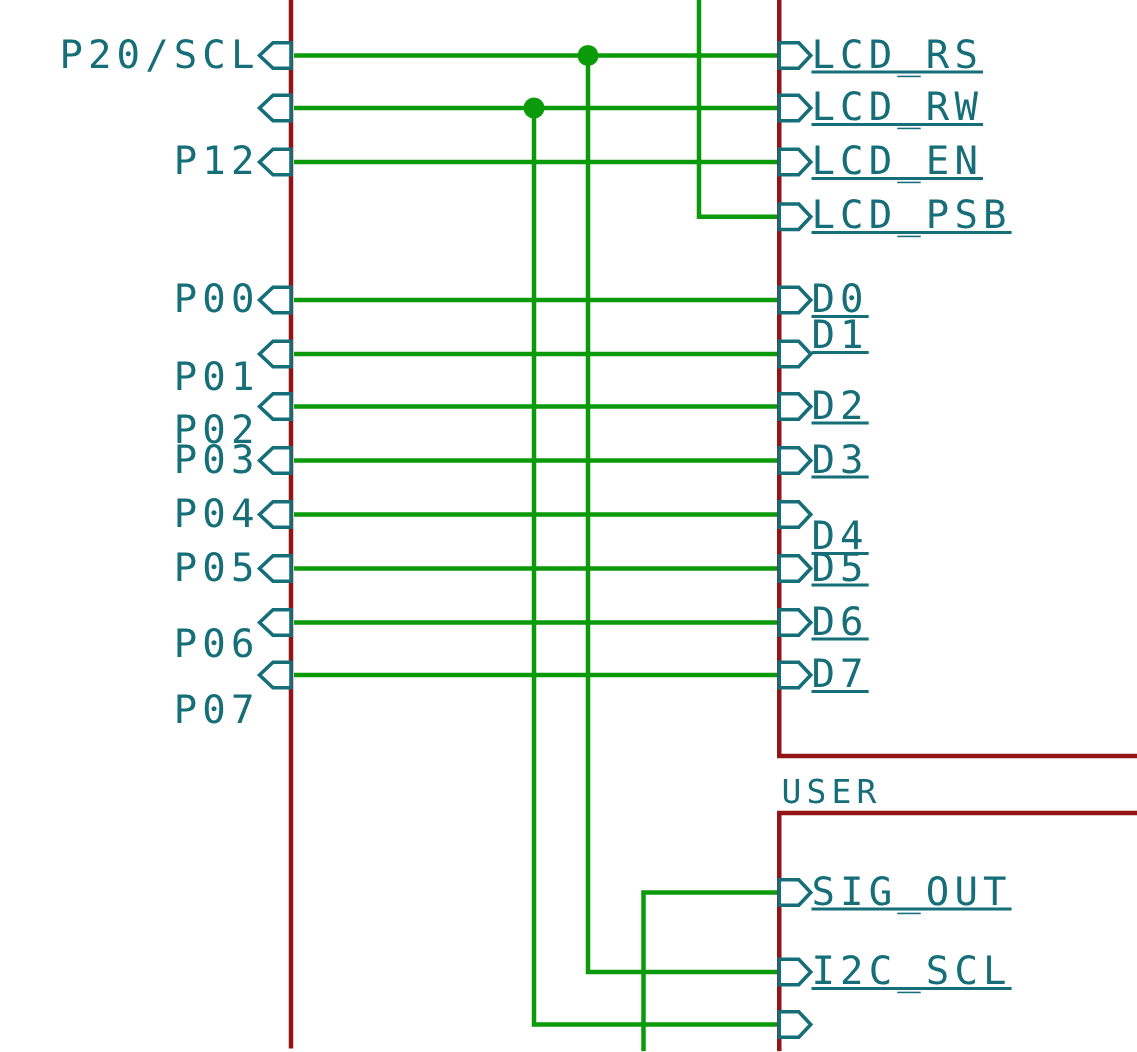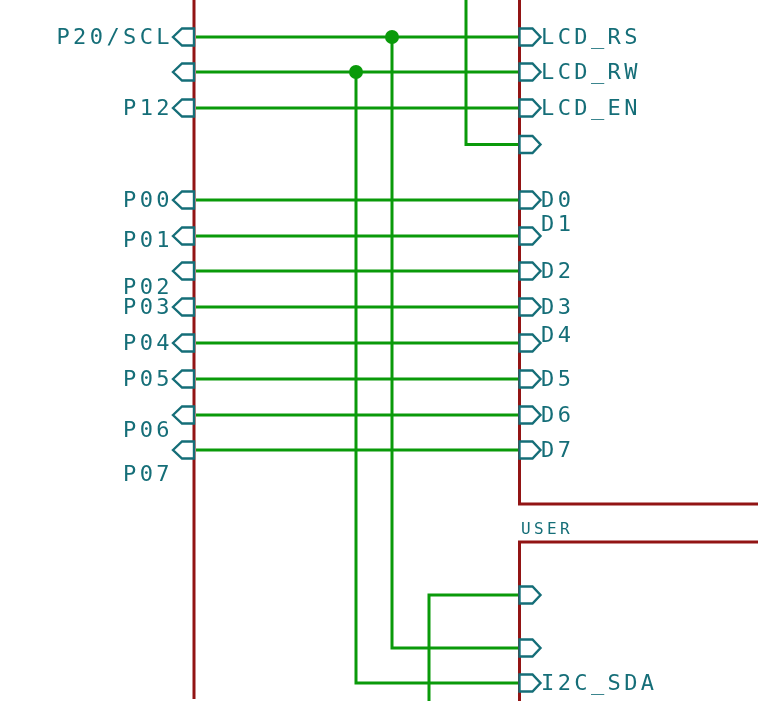--- a/index.html
+++ b/index.html
@@ -16,32 +16,32 @@
     overflow:hidden;
     font-family:"DejaVu Sans Mono", monospace;
   }
   svg.sch{position:absolute;left:0;top:0;}
   .wire{stroke:var(--wire);stroke-width:3;fill:none;}
   .border{stroke:var(--border);stroke-width:3;fill:none;}
   .dot{fill:var(--wire);stroke:none;}
   .pinshape{stroke:var(--pin);stroke-width:2.4;fill:#fff;}
   .lbl{
     position:absolute;
-    font-size:22px;
+    font-size:26px;
     letter-spacing:3.4px;
     line-height:24px;
     color:var(--pin);
     white-space:nowrap;
   }
   .lbl.l{right:585px;text-align:right;}
-  .lbl.r{left:541px;}
+  .lbl.r{left:541px;text-decoration:underline;}
   .sheetname{
     position:absolute;
     left:521px;top:517px;
-    font-size:16px;
+    font-size:22px;
     letter-spacing:3.4px;
     line-height:24px;
     color:var(--pin);
     white-space:nowrap;
   }
 </style>
 </head>
 <body>
 
 <div class="canvas">
@@ -101,36 +101,38 @@
     <use href="#pinR" x="519.5" y="450" class="pinshape"></use>
 
     <use href="#pinR" x="519.5" y="595" class="pinshape"></use>
     <use href="#pinR" x="519.5" y="648" class="pinshape"></use>
     <use href="#pinR" x="519.5" y="683" class="pinshape"></use>
   </svg>
 
   <span class="lbl l" style="top:25px">P20/SCL</span>
   <span class="lbl l" style="top:96px">P12</span>
   <span class="lbl l" style="top:188px">P00</span>
-  <span class="lbl l" style="top:228px">P01</span>
+  <span class="lbl l" style="top:240px">P01</span>
   <span class="lbl l" style="top:275px">P02</span>
   <span class="lbl l" style="top:295px">P03</span>
   <span class="lbl l" style="top:331px">P04</span>
   <span class="lbl l" style="top:367px">P05</span>
   <span class="lbl l" style="top:418px">P06</span>
   <span class="lbl l" style="top:462px">P07</span>
 
   <span class="lbl r" style="top:25px">LCD_RS</span>
   <span class="lbl r" style="top:96px">LCD_EN</span>
   <span class="lbl r" style="top:60px">LCD_RW</span>
+  <span class="lbl r" style="top:132px">LCD_PSB</span>
   <span class="lbl r" style="top:188px">D0</span>
   <span class="lbl r" style="top:212px">D1</span>
   <span class="lbl r" style="top:259px">D2</span>
   <span class="lbl r" style="top:295px">D3</span>
-  <span class="lbl r" style="top:323px">D4</span>
+  <span class="lbl r" style="top:346px">D4</span>
   <span class="lbl r" style="top:367px">D5</span>
   <span class="lbl r" style="top:403px">D6</span>
   <span class="lbl r" style="top:438px">D7</span>
 
   <span class="sheetname">USER</span>
-  <span class="lbl r" style="top:671px">I2C_SDA</span>
+  <span class="lbl r" style="top:583px">SIG_OUT</span>
+  <span class="lbl r" style="top:636px">I2C_SCL</span>
 
 </div>
 
 </body></html>

